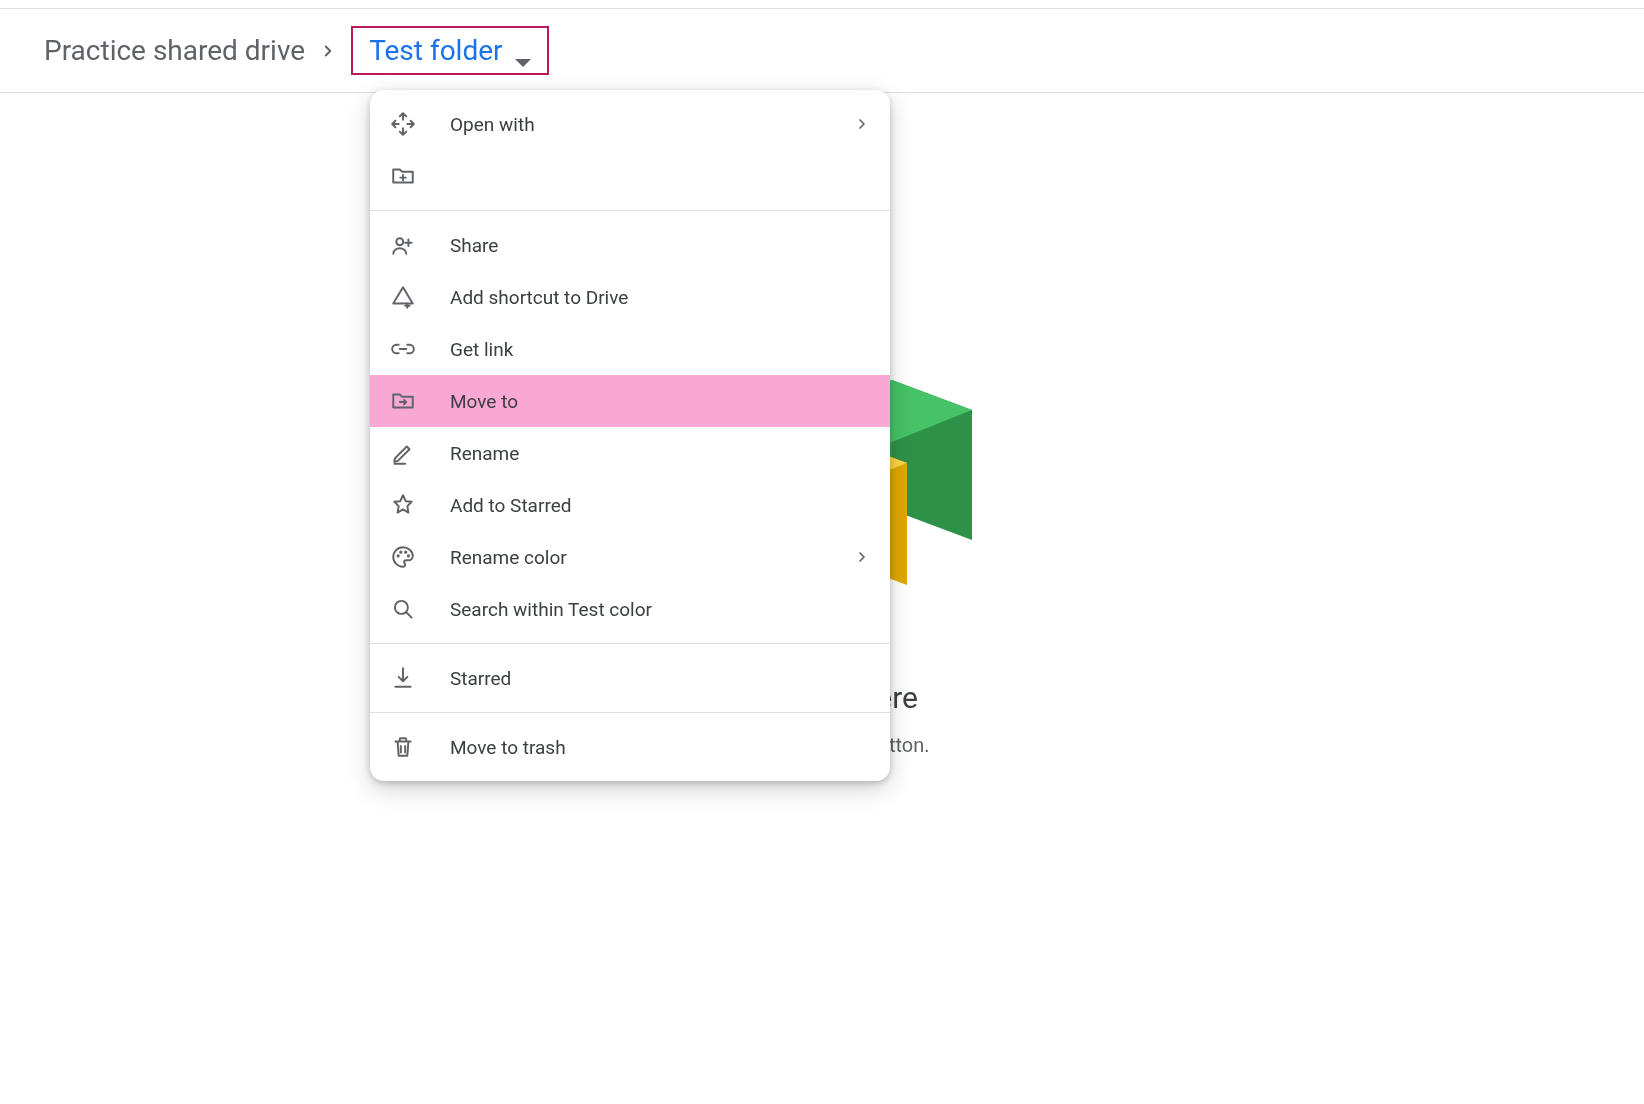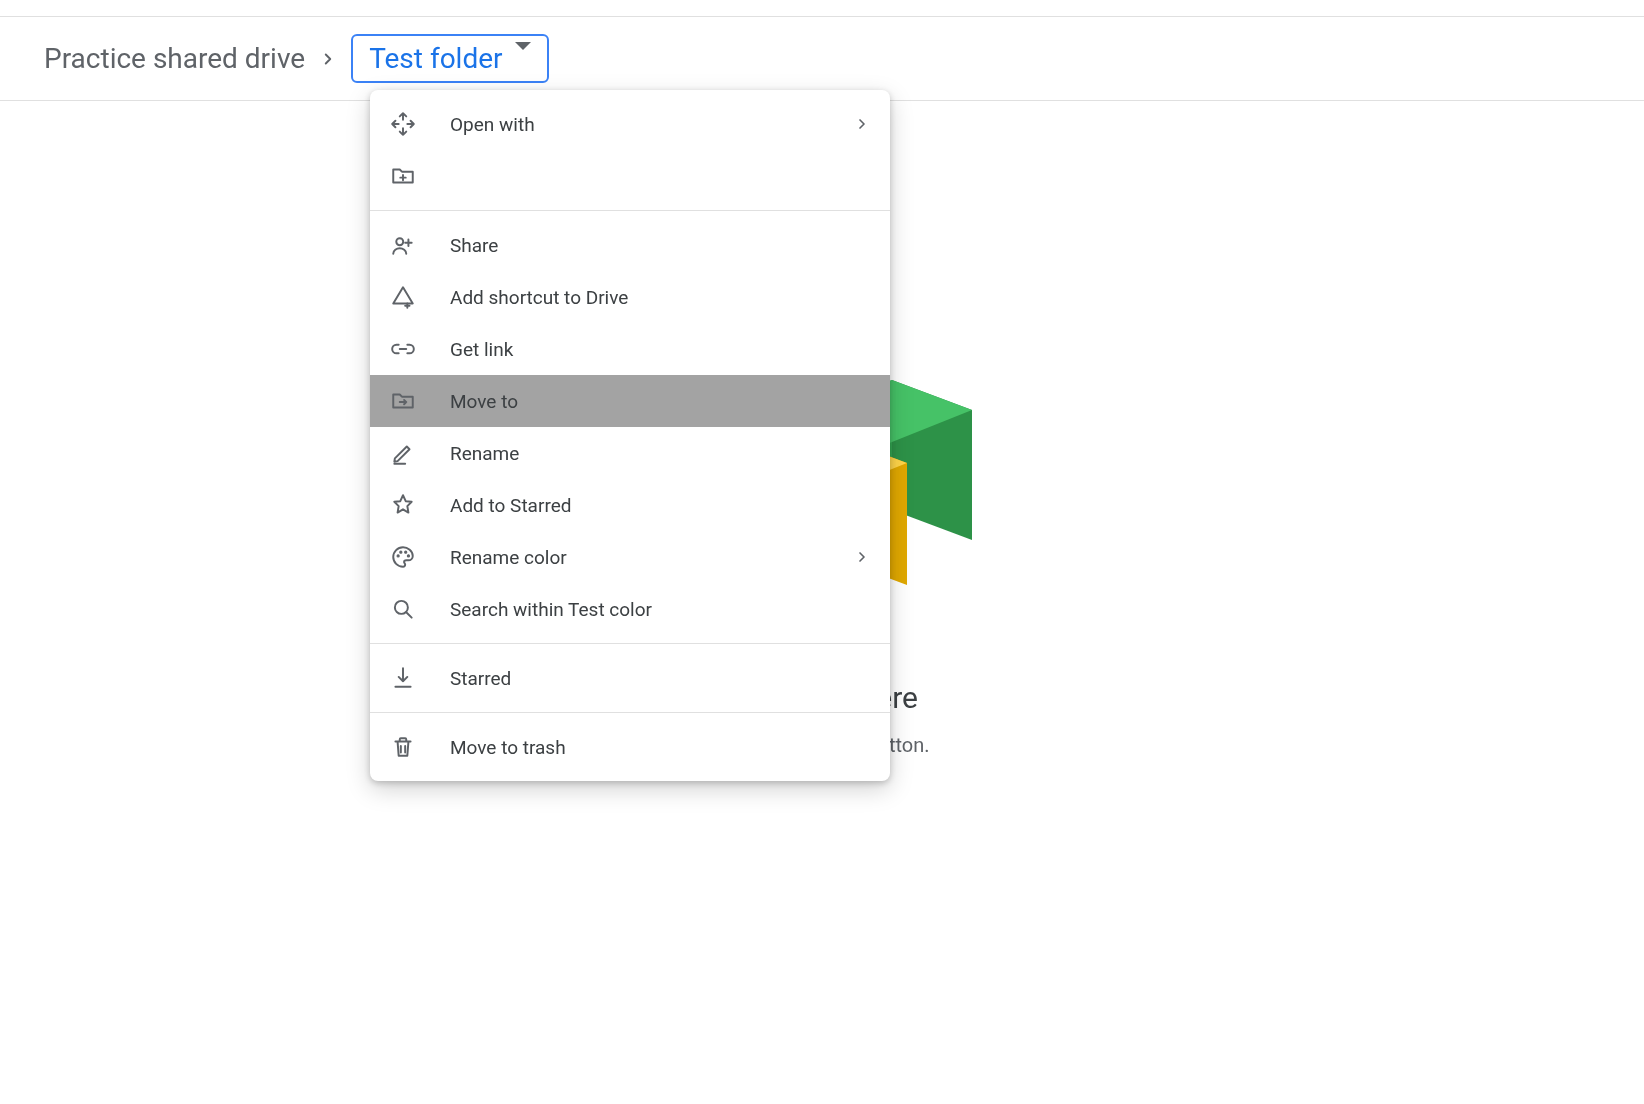--- a/index.html
+++ b/index.html
@@ -14,74 +14,74 @@
   }
 
   .breadcrumb-bar {
     position: relative;
     height: 85px;
     display: flex;
     align-items: center;
     padding-left: 44px;
     border-top: 1px solid #e0e0e0;
     border-bottom: 1px solid #e0e0e0;
-    margin-top: 16px;
+    margin-top: 8px;
   }
   .breadcrumb-root {
     font-size: 28px;
     color: #5f6368;
     cursor: pointer;
   }
   .breadcrumb-chevron {
     margin: 0 14px;
     display: inline-flex;
     align-items: center;
     color: #5f6368;
   }
   .breadcrumb-current {
     display: inline-flex;
-    align-items: flex-start;
+    align-items: flex-end;
     font-size: 28px;
     color: #1a73e8;
-    border: 2px solid #3b82f6;
-    border-radius: 6px;
+    border: 2px solid #be185d;
+    border-radius: 0;
     padding: 6px 16px 6px 16px;
     cursor: pointer;
   }
   .breadcrumb-dropdown {
     margin-left: 12px;
     width: 0; height: 0;
     border-left: 8px solid transparent;
     border-right: 8px solid transparent;
     border-top: 8px solid #5f6368;
   }
 
   .context-menu {
     position: absolute;
     top: 90px;
     left: 370px;
     width: 520px;
     background: #fff;
-    border-radius: 8px;
+    border-radius: 14px;
     box-shadow: 0 2px 6px rgba(0,0,0,.2), 0 8px 24px rgba(0,0,0,.18);
     padding-top: 8px;
     padding-bottom: 8px;
     z-index: 10;
   }
   .menu-item {
     display: flex;
     align-items: center;
     height: 52px;
     padding: 0 20px;
     color: #3c4043;
     font-size: 19px;
     cursor: pointer;
     position: relative;
   }
-  .menu-item.hl { background: #a3a3a3; justify-content: space-between; }
+  .menu-item.hl { background: #f9a8d4; justify-content: space-between; }
   .menu-icon {
     width: 26px; height: 26px;
     margin-right: 34px;
     display: inline-flex;
     align-items: center;
     justify-content: center;
     color: #5f6368;
     stroke: #5f6368;
     fill: none;
   }

